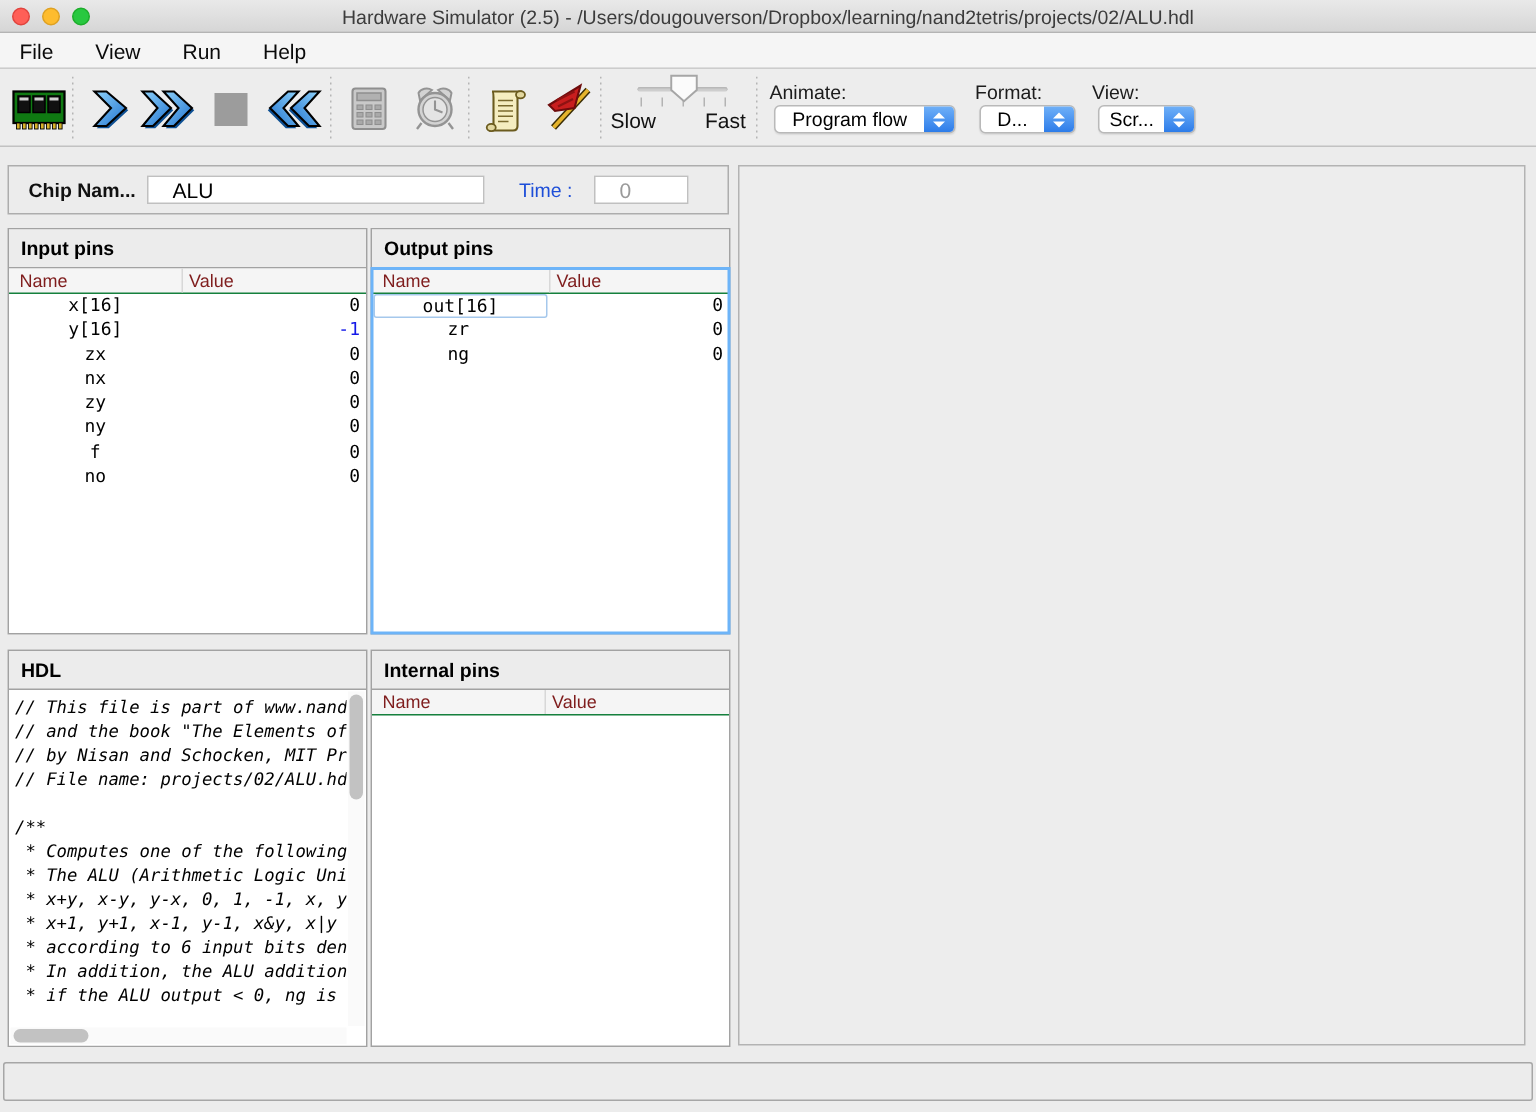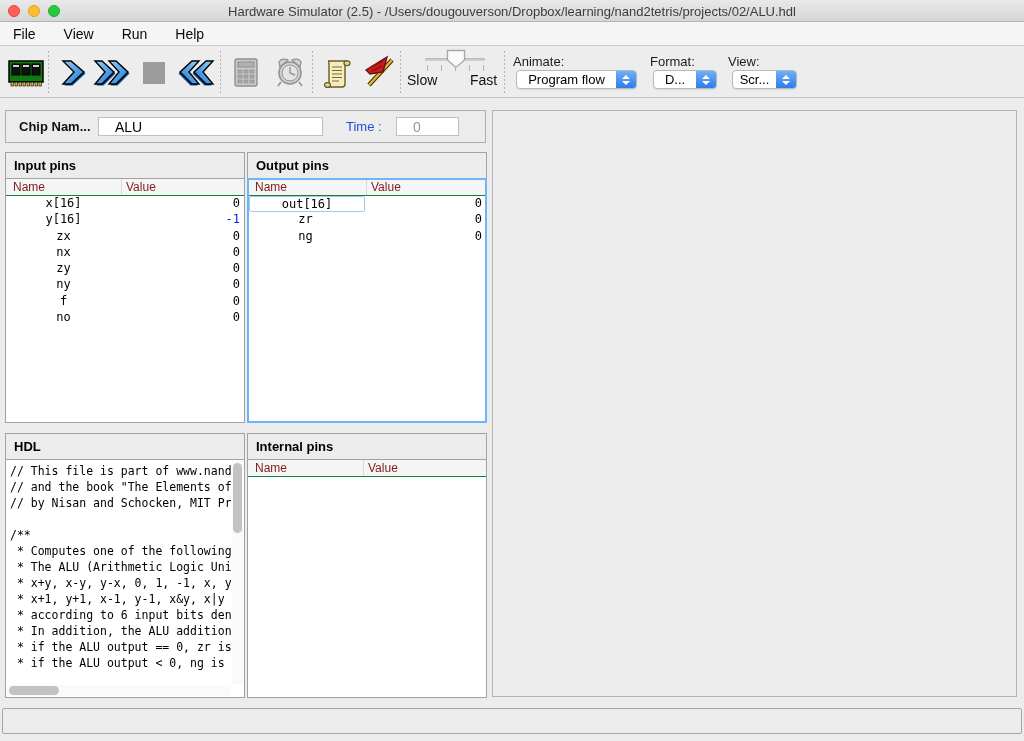--- a/index.html
+++ b/index.html
@@ -82,21 +82,21 @@
   .pin-value.blue { color:#1318e8; }
 
   .panel-input    { left:5px;   top:152px; width:240px; height:271px; }
   .panel-output   { left:247px; top:152px; width:240px; height:271px; }
   .panel-hdl      { left:5px;   top:433px; width:240px; height:265px; }
   .panel-internal { left:247px; top:433px; width:240px; height:265px; }
   .focus-ring { position:absolute; left:-1px; right:-1px; top:25px; bottom:-1px;
     border:2px solid #6db4f8; pointer-events:none; }
 
   
-  .hdl-body { position:absolute; left:0; right:0; top:26px; bottom:0; background:#ffffff; overflow:hidden; }
+  .hdl-body { position:absolute; left:0; right:0; top:26px; bottom:0; background:#ffffff; overflow:hidden;font-style:italic; }
   .hdl-text { position:absolute; left:4px; top:4px; right:13px; bottom:13px; overflow:hidden; }
   .hdl-line { height:16px; white-space:pre; font-family:"DejaVu Sans Mono", monospace;
     font-size:11.5px; color:#000; }
   .vscroll { position:absolute; right:1px; top:1px; width:11px; bottom:13px; background:#fafafa; }
   .vscroll-thumb { position:absolute; left:1px; top:2px; width:9px; height:70px;
     background:#c2c2c2; border-radius:5px; }
   .hscroll { position:absolute; left:1px; bottom:1px; height:11px; right:13px; background:#fafafa; }
   .hscroll-thumb { position:absolute; top:1px; left:2px; height:9px; width:50px;
     background:#c2c2c2; border-radius:5px; }
 
@@ -403,29 +403,29 @@
 
   <div class="panel panel-hdl">
     <div class="panel-header">
       <span class="panel-title">HDL</span>
     </div>
     <div class="hdl-body">
       <div class="hdl-text" id="hdl-lines">
           <div class="hdl-line">// This file is part of www.nand</div>
           <div class="hdl-line">// and the book "The Elements of</div>
           <div class="hdl-line">// by Nisan and Schocken, MIT Pr</div>
+          <div class="hdl-line">// File name: projects/02/ALU.hd</div>
           <div class="hdl-line"></div>
           <div class="hdl-line">/**</div>
           <div class="hdl-line"> * Computes one of the following</div>
           <div class="hdl-line"> * The ALU (Arithmetic Logic Uni</div>
           <div class="hdl-line"> * x+y, x-y, y-x, 0, 1, -1, x, y</div>
           <div class="hdl-line"> * x+1, y+1, x-1, y-1, x&amp;y, x|y</div>
           <div class="hdl-line"> * according to 6 input bits den</div>
           <div class="hdl-line"> * In addition, the ALU addition</div>
-          <div class="hdl-line"> * if the ALU output == 0, zr is</div>
           <div class="hdl-line"> * if the ALU output &lt; 0, ng is</div>
         </div>
       <div class="vscroll">
         <div class="vscroll-thumb"></div>
       </div>
       <div class="hscroll">
         <div class="hscroll-thumb"></div>
       </div>
     </div>
   </div>

